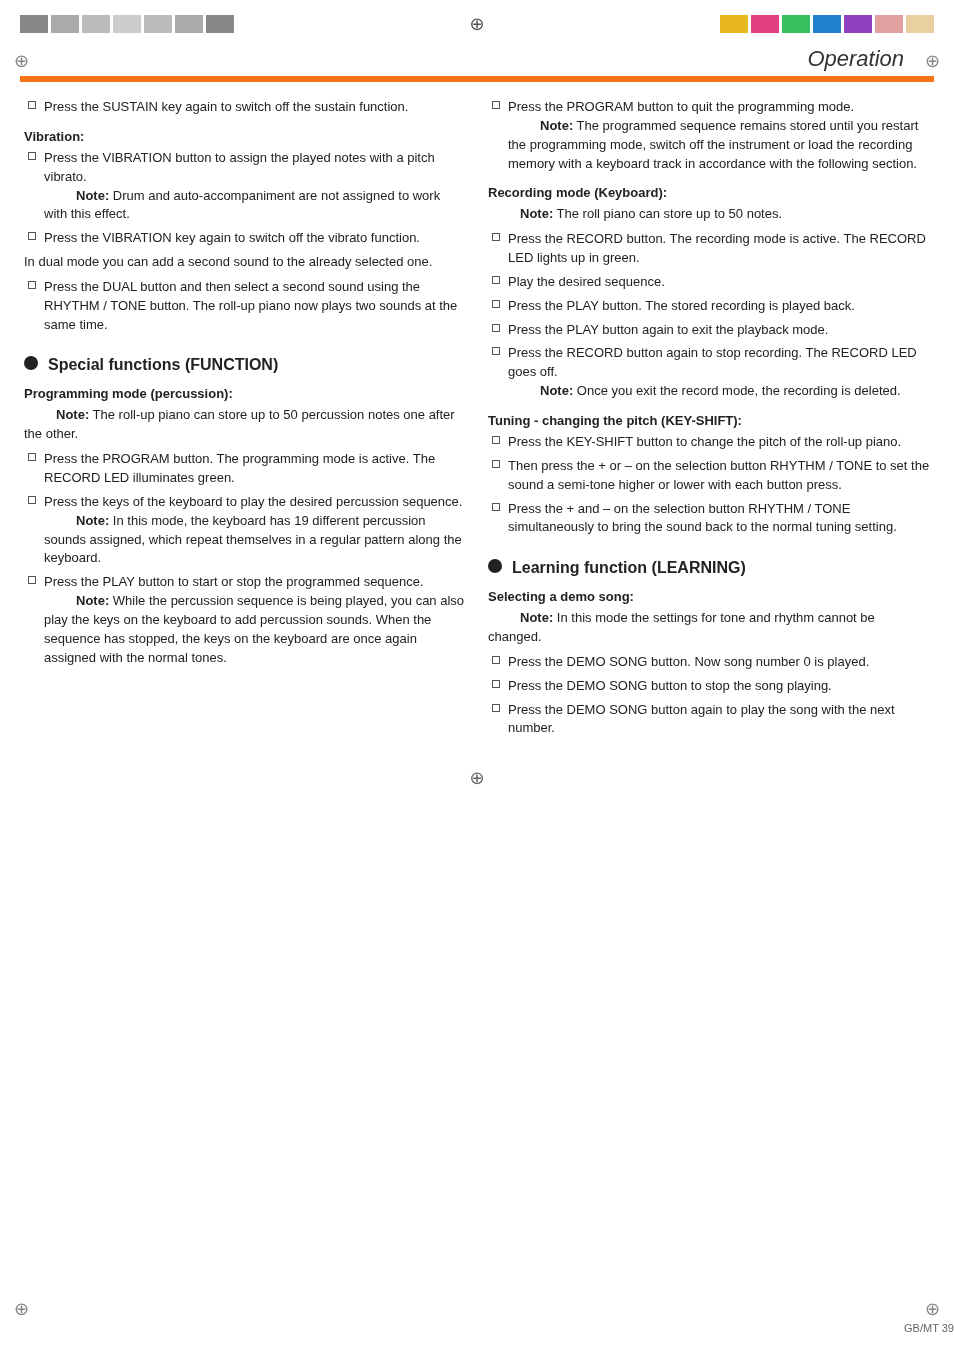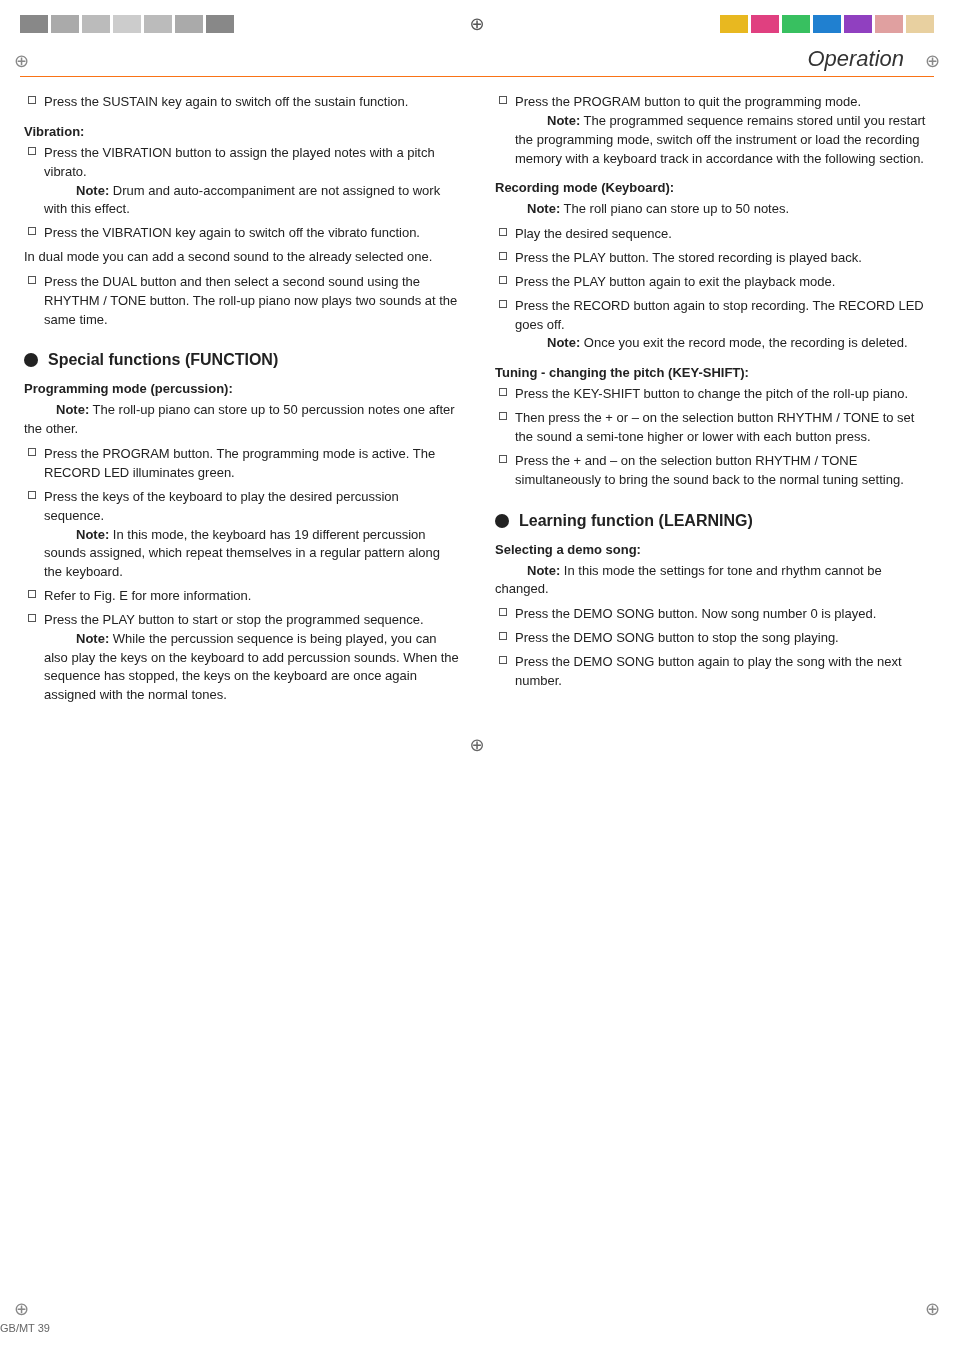--- a/index.html
+++ b/index.html
@@ -63,29 +63,29 @@
     .header-right-blocks .block:nth-child(7) { background: #e8d0a0; }
 
     
     .page-title-bar {
       text-align: right;
       padding: 6px 30px 4px 0;
       font-size: 22px;
       font-style: italic;
       font-weight: 300;
       color: #333;
-      border-bottom: 1px solid #f97316;
+      border-bottom: 6px solid #f97316;
       margin: 0 20px;
     }
 
     
     .main-content {
       display: flex;
       padding: 16px 24px 16px 24px;
-      gap: 36px;
+      gap: 22px;
     }
 
     .left-col {
       flex: 1;
       min-width: 0;
     }
     .right-col {
       flex: 1;
       min-width: 0;
     }
@@ -123,21 +123,21 @@
     }
 
     .note-inline {
       font-weight: bold;
       padding-left: 32px;
     }
 
     
     .special-section {
       display: flex;
-      align-items: center;
+      align-items: flex-start;
       margin-top: 22px;
       margin-bottom: 10px;
     }
     .special-dot {
       width: 14px;
       height: 14px;
       background: #222;
       border-radius: 50%;
       margin-right: 10px;
       flex-shrink: 0;
@@ -157,21 +157,21 @@
     .corner-tl { top: 50px; left: 14px; }
     .corner-bl { bottom: 30px; left: 14px; }
     .corner-tr { top: 50px; right: 14px; }
     .corner-br { bottom: 30px; right: 14px; }
 
     
     .page-footer {
       position: absolute;
       bottom: 16px;
       width: 100%;
-      text-align: left;
+      text-align: right;
       font-size: 11px;
       color: #666;
     }
     .footer-compass {
       text-align: center;
       margin-top: 8px;
       font-size: 18px;
       color: #666;
     }
   </style>
@@ -258,24 +258,20 @@
     </div>
     <div class="bullet-item">
       <div class="bullet-square"></div>
       <span class="bullet-text">
         <span>Press the keys of the keyboard to play the desired percussion sequence.</span><br>
         <span class="note-inline">Note:</span><span> In this mode, the keyboard has 19 different percussion sounds assigned, which repeat themselves in a regular pattern along the keyboard.</span>
       </span>
     </div>
     <div class="bullet-item">
       <div class="bullet-square"></div>
-      <span class="bullet-text">Refer to Fig. E for more information.</span>
-    </div>
-    <div class="bullet-item">
-      <div class="bullet-square"></div>
       <span class="bullet-text">
         <span>Press the PLAY button to start or stop the programmed sequence.</span><br>
         <span class="note-inline">Note:</span><span> While the percussion sequence is being played, you can also play the keys on the keyboard to add percussion sounds. When the sequence has stopped, the keys on the keyboard are once again assigned with the normal tones.</span>
       </span>
     </div>
   </div>
 
   <div class="right-col">
 
     <div class="bullet-item">
@@ -286,20 +282,24 @@
       </span>
     </div>
 
     <div class="section-heading">Recording mode (Keyboard):</div>
     <div class="section-intro">
       <span class="note-inline">Note:</span><span> The roll piano can store up to 50 notes.</span>
     </div>
 
     <div class="bullet-item">
       <div class="bullet-square"></div>
+      <span class="bullet-text">Press the RECORD button. The recording mode is active. The RECORD LED lights up in green.</span>
+    </div>
+    <div class="bullet-item">
+      <div class="bullet-square"></div>
       <span class="bullet-text">Play the desired sequence.</span>
     </div>
     <div class="bullet-item">
       <div class="bullet-square"></div>
       <span class="bullet-text">Press the PLAY button. The stored recording is played back.</span>
     </div>
     <div class="bullet-item">
       <div class="bullet-square"></div>
       <span class="bullet-text">Press the PLAY button again to exit the playback mode.</span>
     </div>

